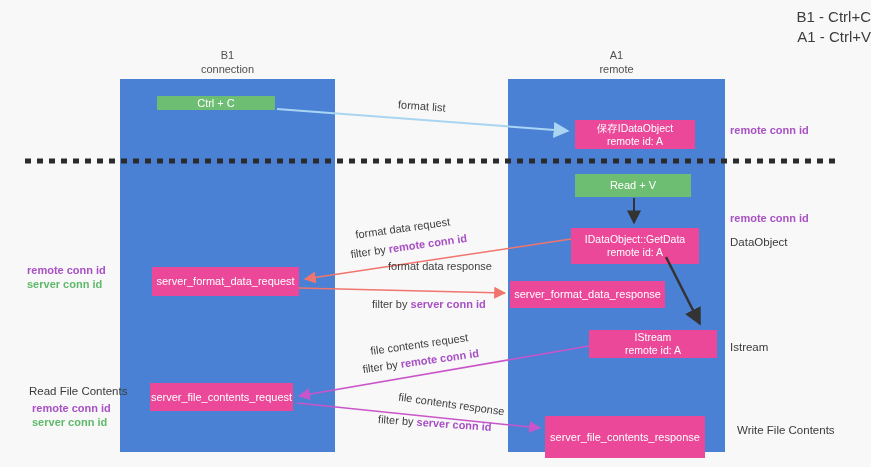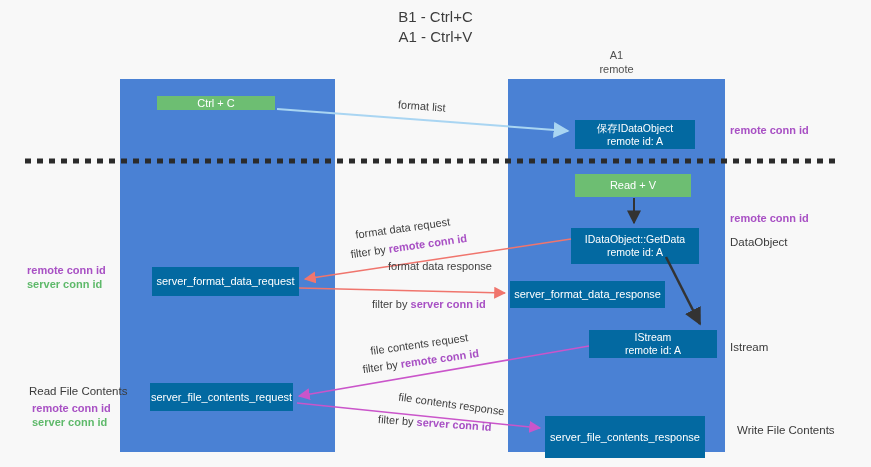--- a/index.html
+++ b/index.html
@@ -4,55 +4,59 @@
 <style>
   * { margin: 0; padding: 0; box-sizing: border-box; }
   body { background: #e9e9e9; font-family: "Liberation Sans", sans-serif; }
   .canvas {
     position: relative; width: 871px; height: 467px;
     background: #f8f8f8; overflow: hidden;
     font-family: "Liberation Sans", sans-serif;
   }
   .title {
     position: absolute; top: 7px; left: 0; width: 100%;
-    text-align: center; font-size: 15px; line-height: 20px; color: #3d3d3d;
+    text-align: right; font-size: 15px; line-height: 20px; color: #3d3d3d;
   }
   .lane-header {
     position: absolute; text-align: center; font-size: 11px;
     line-height: 14px; color: #4f4f4f;
   }
   .lane {
     position: absolute; background: #4a81d4; top: 79px; height: 373px;
   }
   .node {
     position: absolute; display: flex; flex-direction: column;
     align-items: center; justify-content: center;
     color: #ffffff; font-size: 11px; line-height: 13px; text-align: center;
   }
   .node.green  { background: #6dbe72; }
-  .node.orange { background: #0369a1; text-align: right; }
+  .node.orange { background: #ec4899; text-align: right; }
   .edge-label {
     position: absolute; font-size: 11px; color: #3f3f3f; white-space: nowrap;
   }
   .key-purple { color: #a850c4; font-weight: bold; }
   .ann { position: absolute; font-size: 11px; white-space: nowrap; color: #3a3a3a; }
   .ann.purple { color: #a850c4; font-weight: bold; }
   .ann.green  { color: #5eb96a; font-weight: bold; }
   svg.overlay { position: absolute; left: 0; top: 0; pointer-events: none; }
 </style>
 </head>
 <body>
 
 <div class="canvas">
 
   <div class="title">
     <div>B1 - Ctrl+C</div>
     <div>A1 - Ctrl+V</div>
   </div>
 
+  <div class="lane-header" style="left:120px; top:48px; width:215px;">
+    <div>B1</div>
+    <div>connection</div>
+  </div>
   <div class="lane-header" style="left:508px; top:48px; width:217px;">
     <div>A1</div>
     <div>remote</div>
   </div>
 
   <div class="lane" style="left:120px; width:215px;"></div>
   <div class="lane" style="left:508px; width:217px;"></div>
 
   <div class="node green" style="left:157px; top:96px; width:118px; height:14px;">
     <span>Ctrl + C</span>

